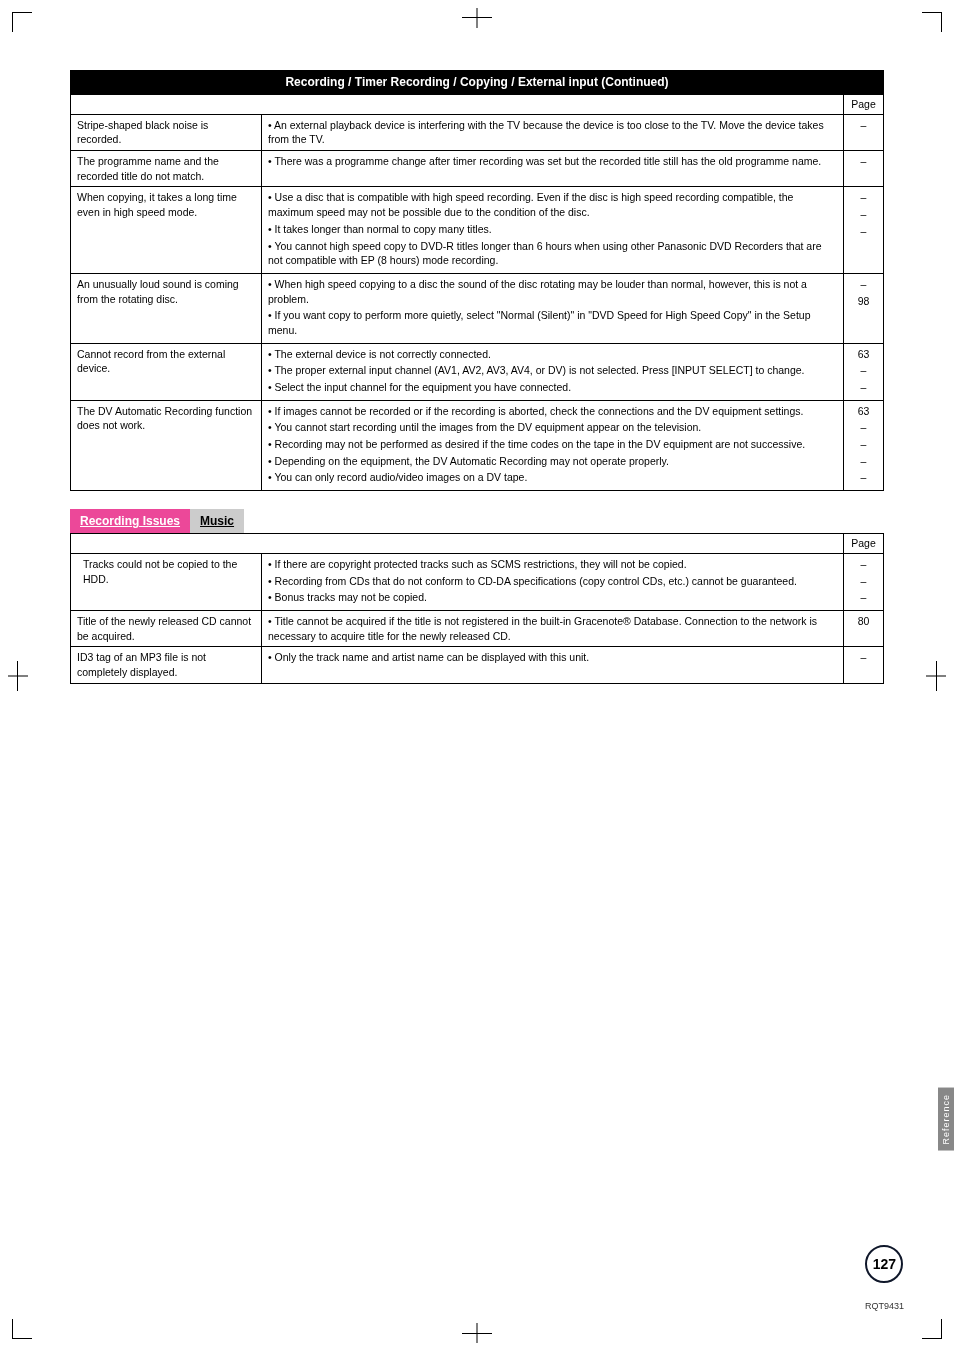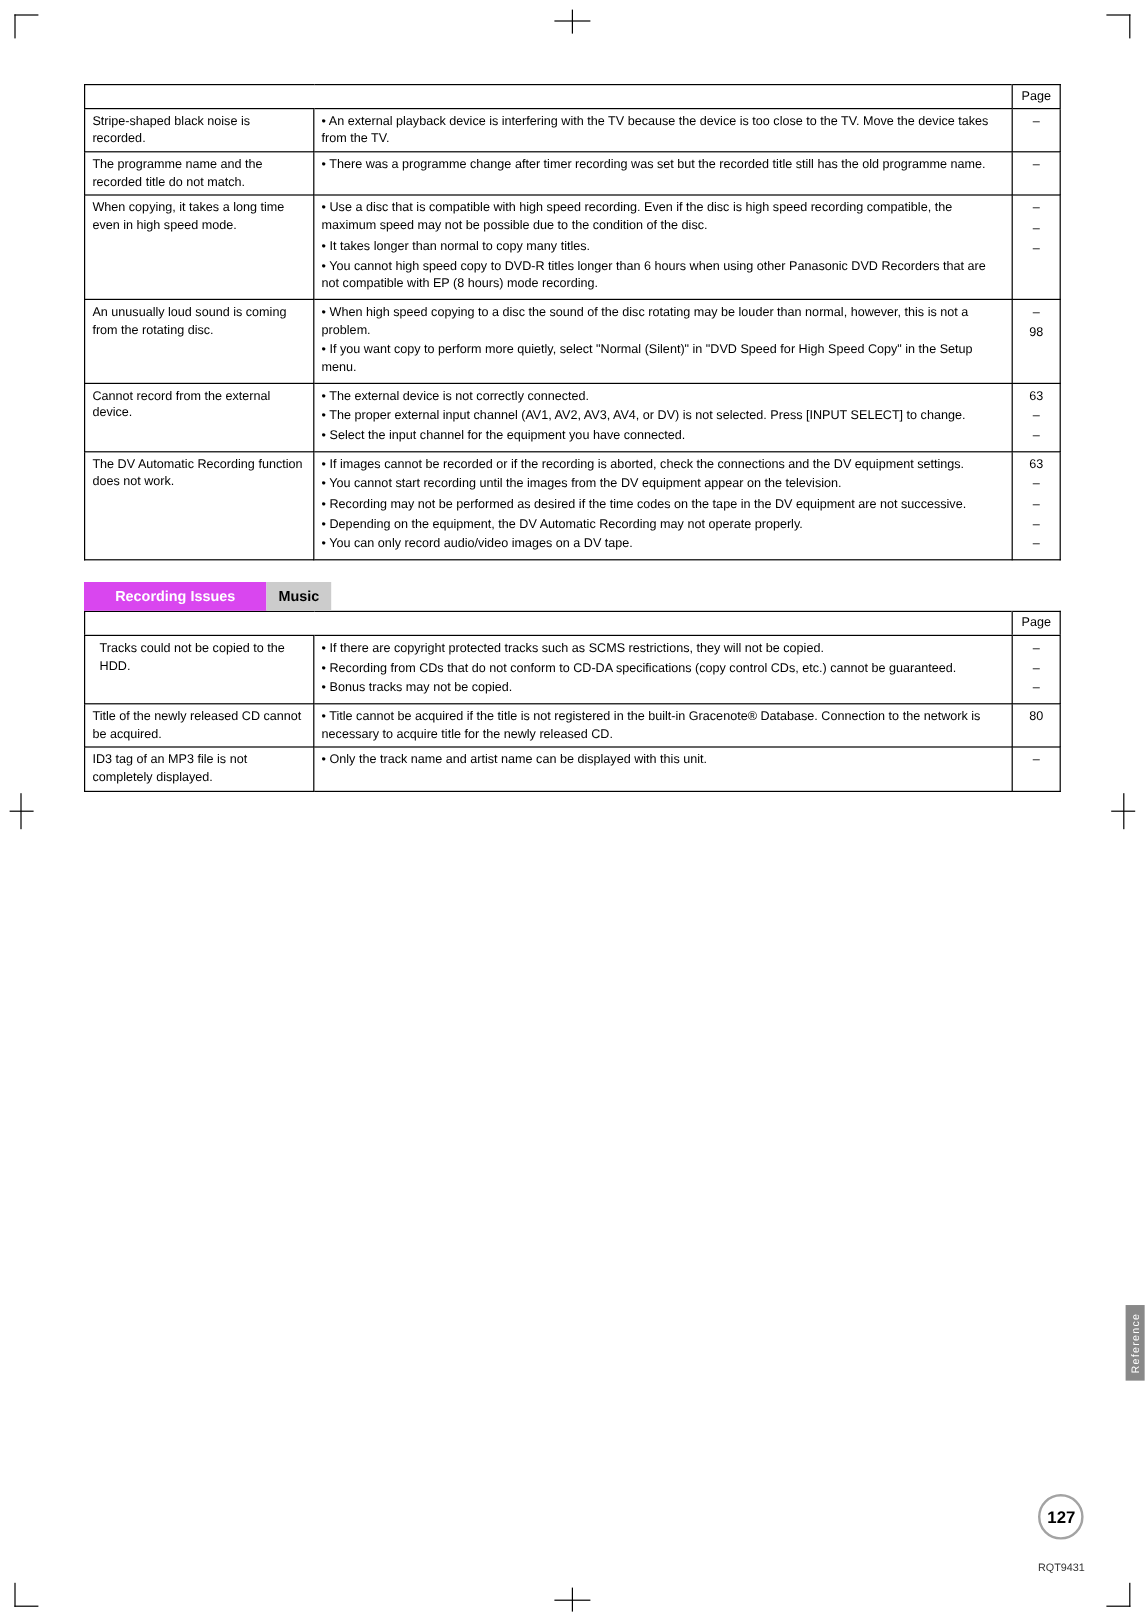--- a/index.html
+++ b/index.html
@@ -154,32 +154,34 @@
     }
 
     
     .section-header-2 {
       display: flex;
       align-items: stretch;
       margin-top: 18px;
       margin-bottom: 0;
     }
     .section-header-2 .part1 {
-      background: #d946ef;
+      background: #ec4899;
       color: #fff;
       font-weight: bold;
       font-size: 12px;
-      padding: 5px 26px;
+      padding: 5px 10px;
+      text-decoration: underline;
     }
     .section-header-2 .part2 {
       background: #ccc;
       color: #000;
       font-weight: bold;
       font-size: 12px;
       padding: 5px 10px;
+      text-decoration: underline;
     }
 
     
     .side-reference {
       position: absolute;
       right: 0;
       bottom: 200px;
       writing-mode: vertical-rl;
       transform: rotate(180deg);
       background: #888;
@@ -195,21 +197,21 @@
       bottom: 40px;
       right: 50px;
       display: flex;
       flex-direction: column;
       align-items: center;
     }
     .page-circle {
       width: 38px;
       height: 38px;
       border-radius: 50%;
-      border: 2px solid #a3a3a3;
+      border: 2px solid #0f172a;
       display: flex;
       align-items: center;
       justify-content: center;
       font-size: 14px;
       font-weight: bold;
       background: #fff;
     }
     .model-number {
       font-size: 9px;
       margin-top: 18px;
@@ -230,20 +232,21 @@
   <div class="corner-mark corner-bl"></div>
   <div class="corner-mark corner-br"></div>
 
   <div class="crosshair-top"></div>
   <div class="crosshair-bottom"></div>
   <div class="crosshair-left"></div>
   <div class="crosshair-right"></div>
 
   <div class="content-area">
 
+    <div class="section-header">Recording / Timer Recording / Copying / External input (Continued)</div>
 
     <table class="trouble-table">
       <tbody>
         <tr class="header-row">
           <td class="col-issue"></td>
           <td class="col-cause"></td>
           <td class="col-page header-page-cell">Page</td>
         </tr>
       <tr>
             <td class="col-issue" style="vertical-align: top;">Stripe-shaped black noise is recorded.</td>

